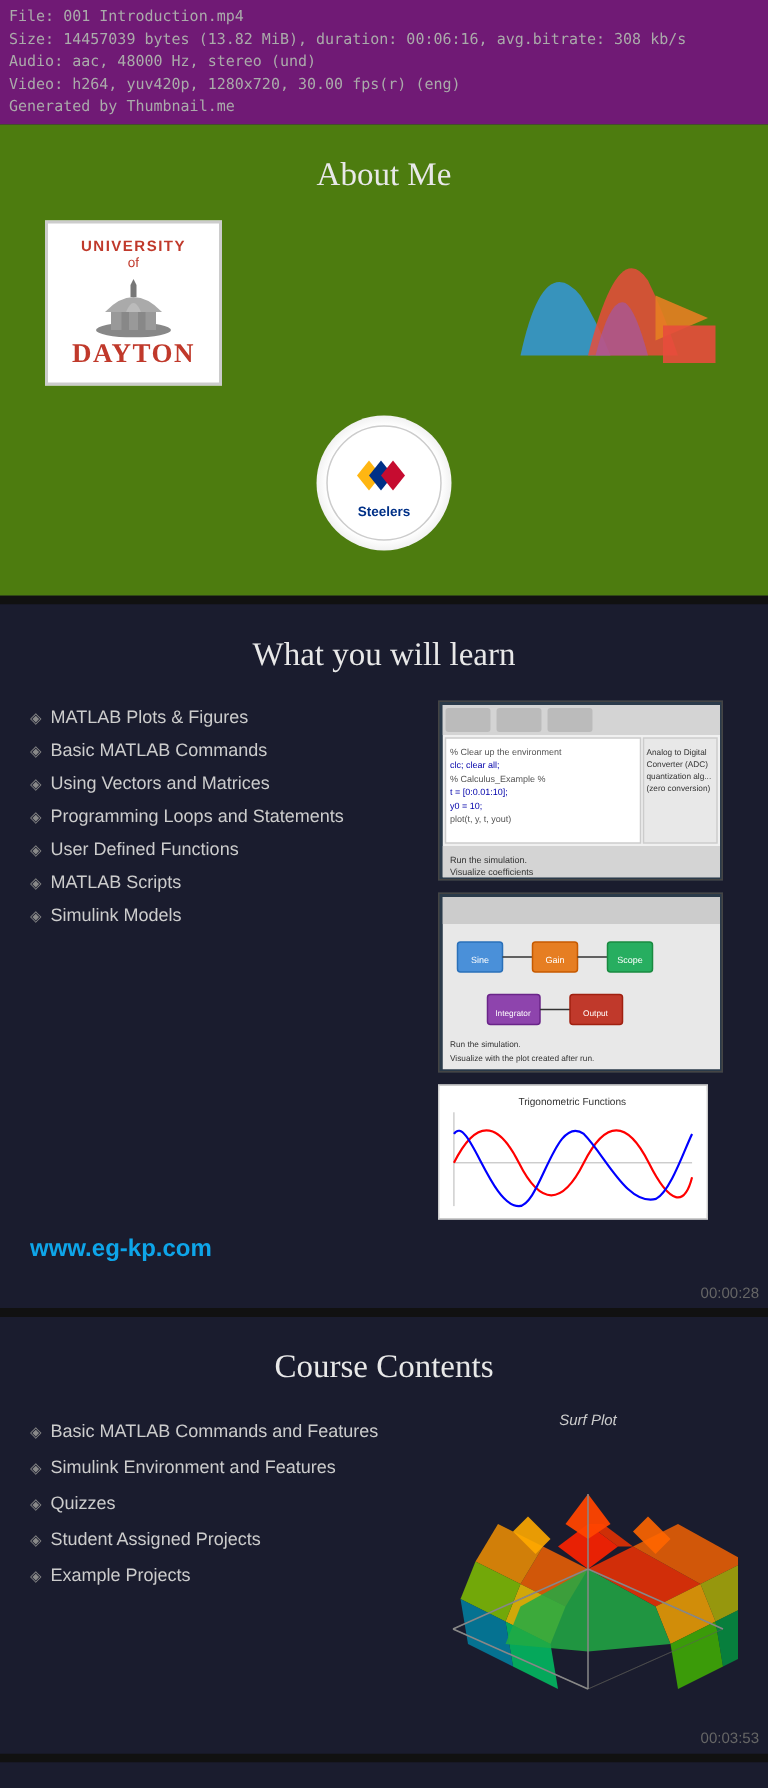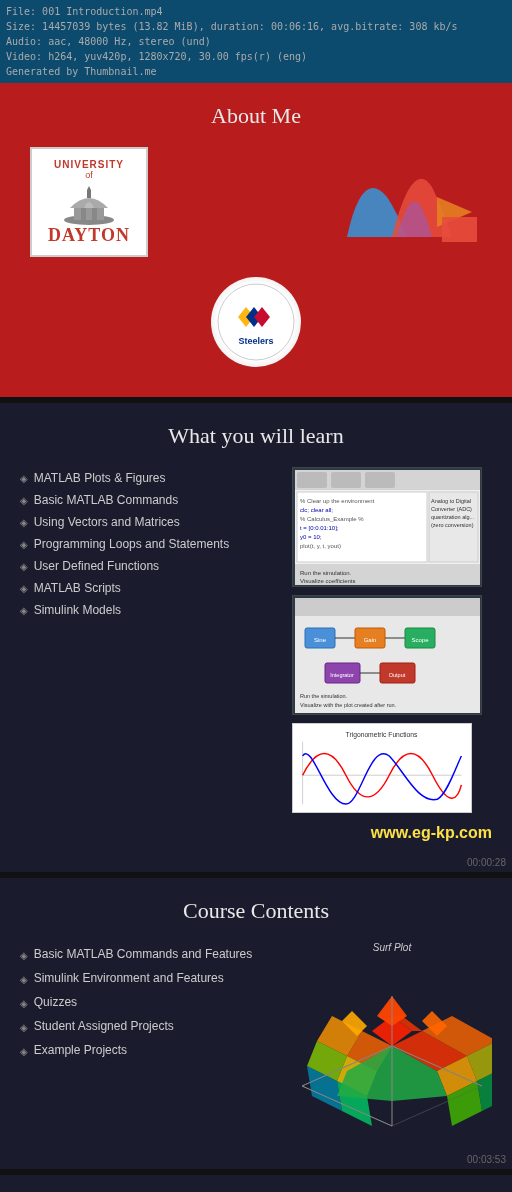--- a/index.html
+++ b/index.html
@@ -6,21 +6,21 @@
     body {
       width: 512px;
       background: #1a1a2e;
       font-family: Arial, sans-serif;
       color: #ccc;
       font-size: 13px;
     }
 
     
     .file-info {
-      background: #0c4a6e;
+      background: #701a75;
       color: #aaa;
       font-size: 10px;
       padding: 4px 6px;
       line-height: 1.5;
       font-family: monospace;
     }
 
     
     .section {
       position: relative;
@@ -33,21 +33,21 @@
       text-align: center;
       font-size: 22px;
       color: #e8e8e8;
       font-weight: normal;
       margin-bottom: 18px;
       font-family: Georgia, serif;
     }
 
     
     .about-section {
-      background: #b91c1c;
+      background: #4d7c0f;
       min-height: 300px;
       display: flex;
       flex-direction: column;
       align-items: center;
     }
 
     .about-logos {
       display: flex;
       justify-content: space-between;
       align-items: center;
@@ -155,24 +155,24 @@
       border: 1px solid #444;
       display: flex;
       align-items: center;
       justify-content: center;
       font-size: 9px;
       color: #888;
       overflow: hidden;
     }
 
     .watermark {
-      color: #fde047;
+      color: #0ea5e9;
       font-size: 16px;
       font-weight: bold;
-      text-align: right;
+      text-align: left;
       margin-top: 8px;
     }
 
     
     .contents-section {
       background: #1a1c2e;
       min-height: 260px;
     }
 
     .contents-content {

